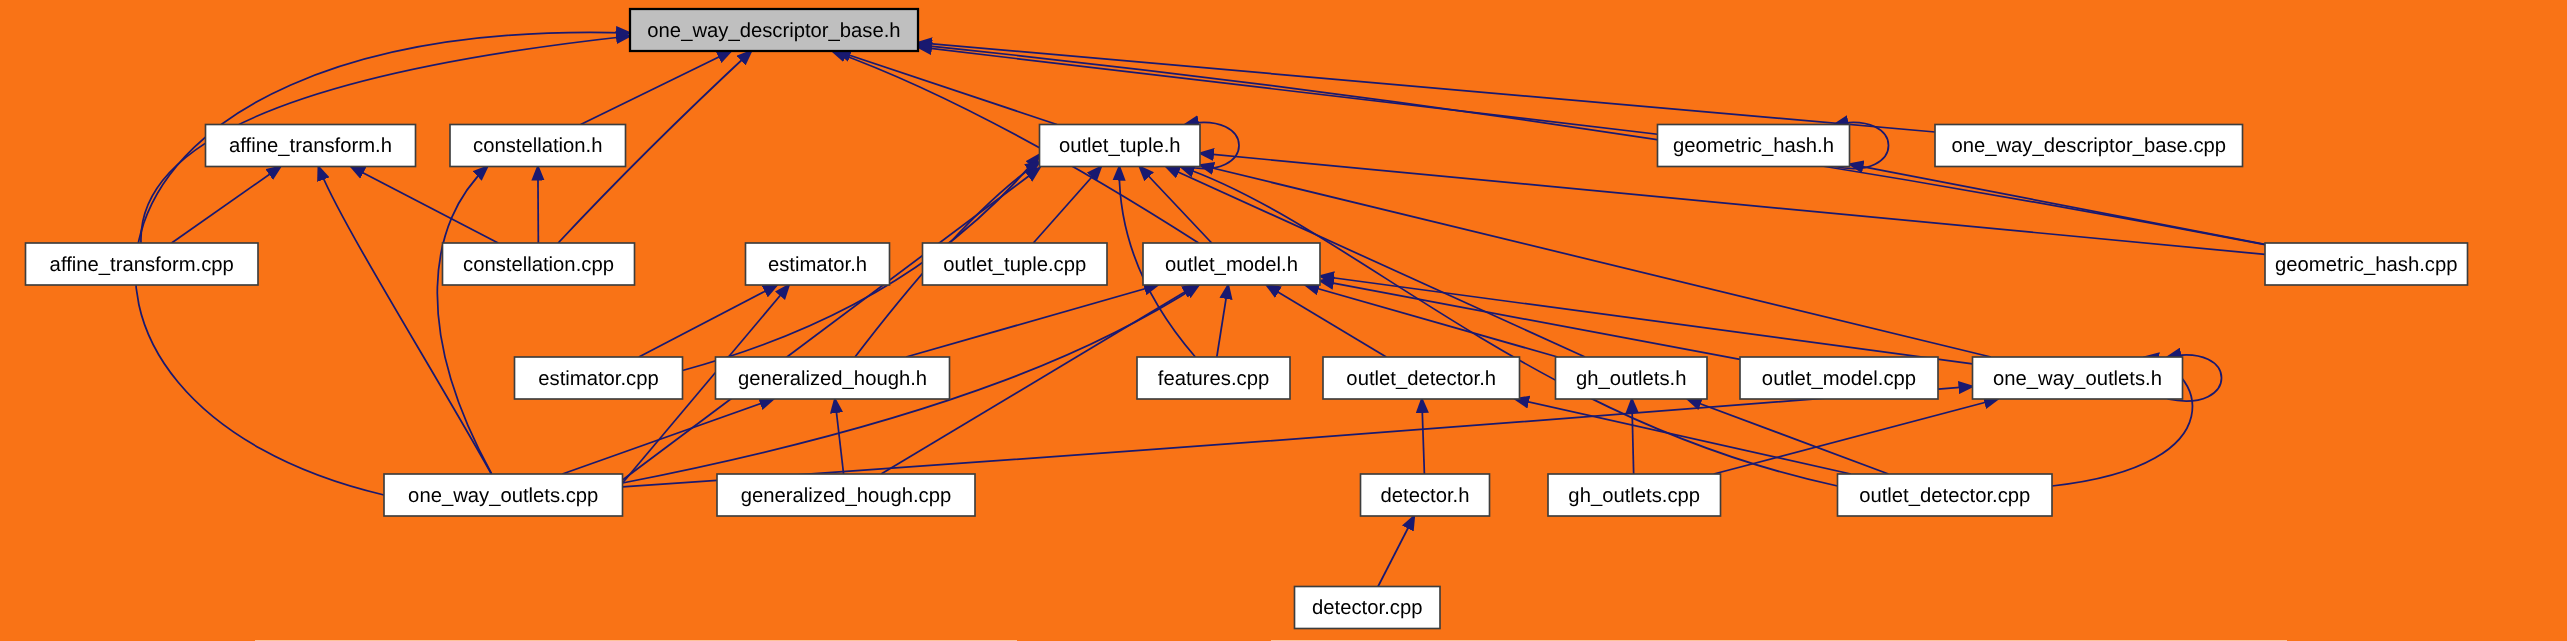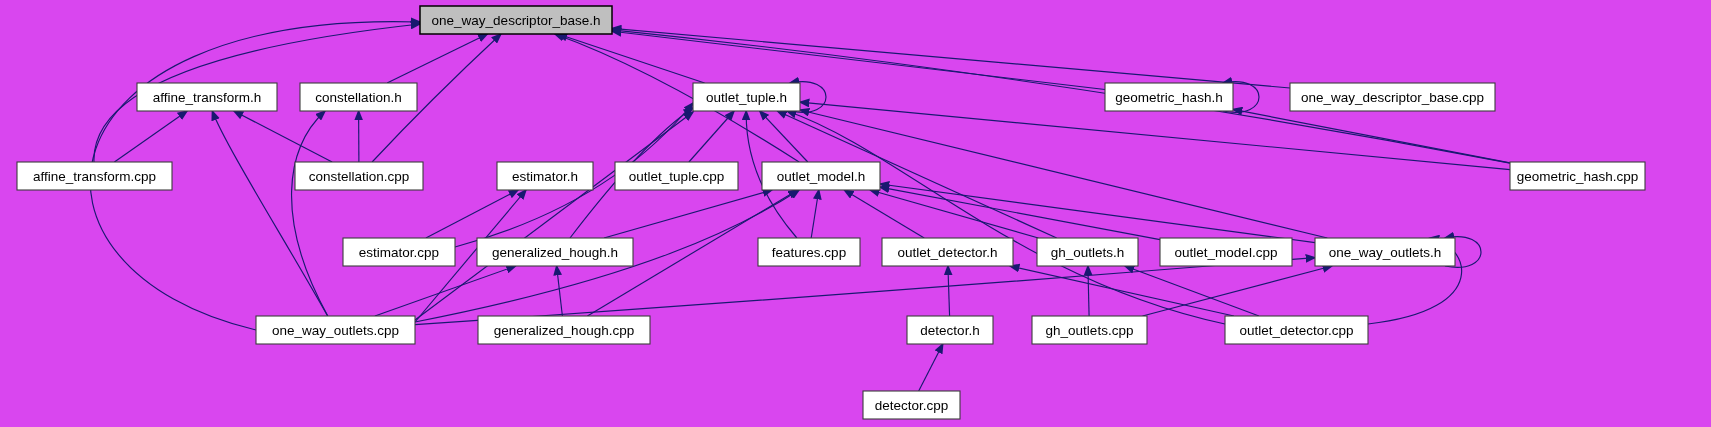--- a/index.html
+++ b/index.html
@@ -1,16 +1,16 @@
 <!DOCTYPE html>
 <html><head>
 <meta charset="utf-8">
 <style>
   html,body{margin:0;padding:0;background:#ffffff;}
-  #stage{position:relative;width:1711px;height:427px;background:#d946ef;overflow:hidden;}
+  #stage{position:relative;width:1711px;height:427px;background:#f97316;overflow:hidden;}
   svg{display:block;}
   .edge{fill:none;stroke:#191970;stroke-width:1.15px;}
   .node rect{fill:#ffffff;stroke:#3d3d3d;stroke-width:1.1px;}
   .node.highlight rect{fill:#bfbfbf;stroke:#000000;stroke-width:1.5px;}
   .node text{font-family:"Liberation Sans",sans-serif;font-size:13.5px;fill:#000000;text-anchor:middle;}
 </style>
 </head>
 <body>
 
 <div id="stage">

